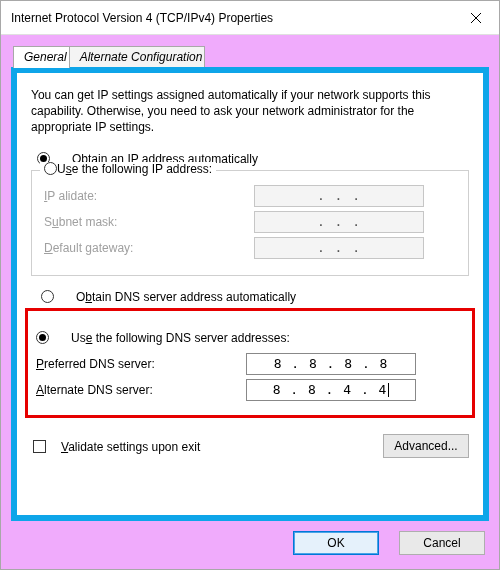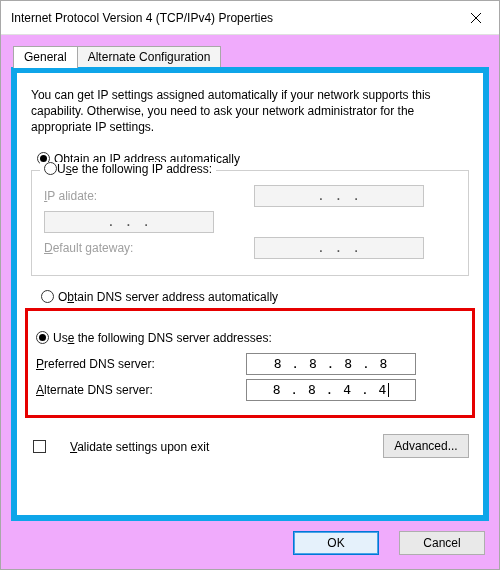--- a/index.html
+++ b/index.html
@@ -45,25 +45,26 @@
   .tabs {
     display: flex;
     align-items: flex-end;
     height: 24px;
     padding-left: 2px;
     position: relative;
   }
   .tab {
     border: 1px solid #a8a8a8;
     border-bottom: none;
-    padding: 3px 10px 3px 10px;
+    padding: 3px 2px 3px 10px;
     background: #fff;
     font-size: 12px;
     cursor: default;
     position: relative;
+    font-style: italic;
   }
   .tab.active {
     background: #fff;
     z-index: 2;
     margin-bottom: -1px;
     padding-bottom: 4px;
   }
   .tab.inactive {
     background: #f4f4f4;
     margin-left: -1px;
@@ -78,21 +79,21 @@
     position: relative;
   }
   .intro-text {
     font-size: 12px;
     line-height: 1.35;
     margin-bottom: 14px;
   }
   .radio-row {
     display: flex;
     align-items: center;
-    gap: 4px;
+    gap: 22px;
     font-size: 12px;
     margin: 2px 0 4px 6px;
   }
   .radio-row.inner { margin-left: 10px; }
   .radio {
     width: 13px; height: 13px; border: 1px solid #333;
     border-radius: 50%; display: inline-flex; align-items: center; justify-content: center;
     background: #fff;
   }
   .radio .dot { width: 7px; height: 7px; border-radius: 50%; background: #000; display: none; }
@@ -143,21 +144,21 @@
   }
   .ip-dots { color: #555; }
   .highlight-box {
     border: 3px solid #e60000;
     padding: 20px 8px 10px 8px;
     margin: 0 -6px 12px -6px;
   }
   .check-row {
     display: flex;
     align-items: center;
-    gap: 24px;
+    gap: 15px;
     margin: 2px 0 0 2px;
   }
   .checkbox {
     width: 13px; height: 13px; border: 1px solid #333; background: #fff;
   }
   .bottom-row {
     display: flex;
     align-items: center;
     margin-top: 4px;
   }
@@ -224,20 +225,21 @@
           <span class="radio"></span>
           <span><span>U</span><span class="under">s</span>e the following IP address:</span>
         </div>
         <div class="form-row">
           <span class="lbl disabled"><span class="under">I</span><span>P alidate:</span></span>
           <div class="ip-input disabled">
               <span class="ip-dots">.       .       .</span>
             </div>
         </div>
         <div class="form-row">
+          <span class="lbl disabled"><span>S</span><span class="under">u</span><span>bnet mask:</span></span>
           <div class="ip-input disabled">
               <span class="ip-dots">.       .       .</span>
             </div>
         </div>
         <div class="form-row">
           <span class="lbl disabled"><span class="under">D</span><span>efault gateway:</span></span>
           <div class="ip-input disabled">
               <span class="ip-dots">.       .       .</span>
             </div>
         </div>

